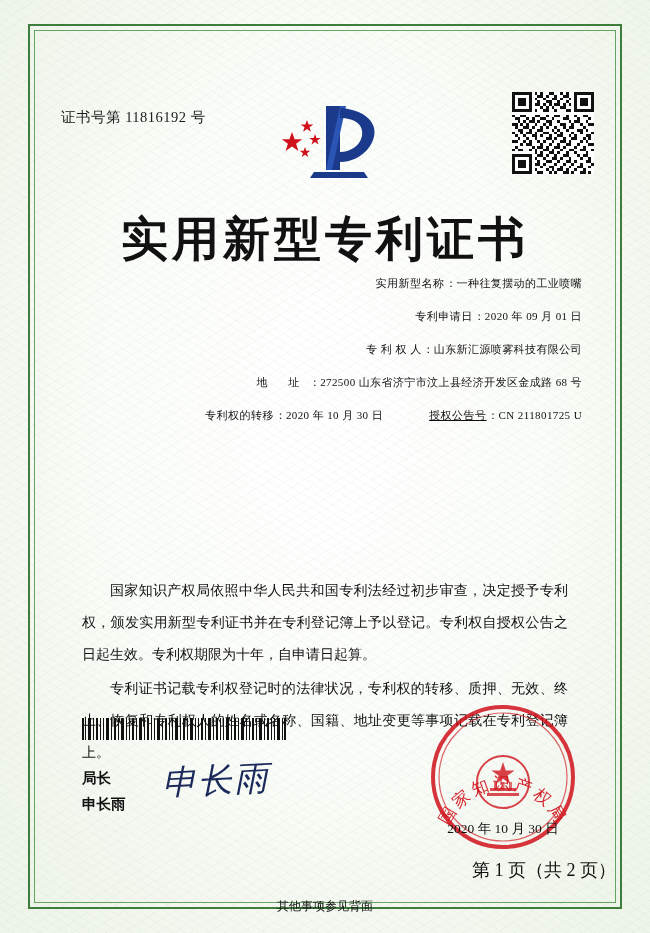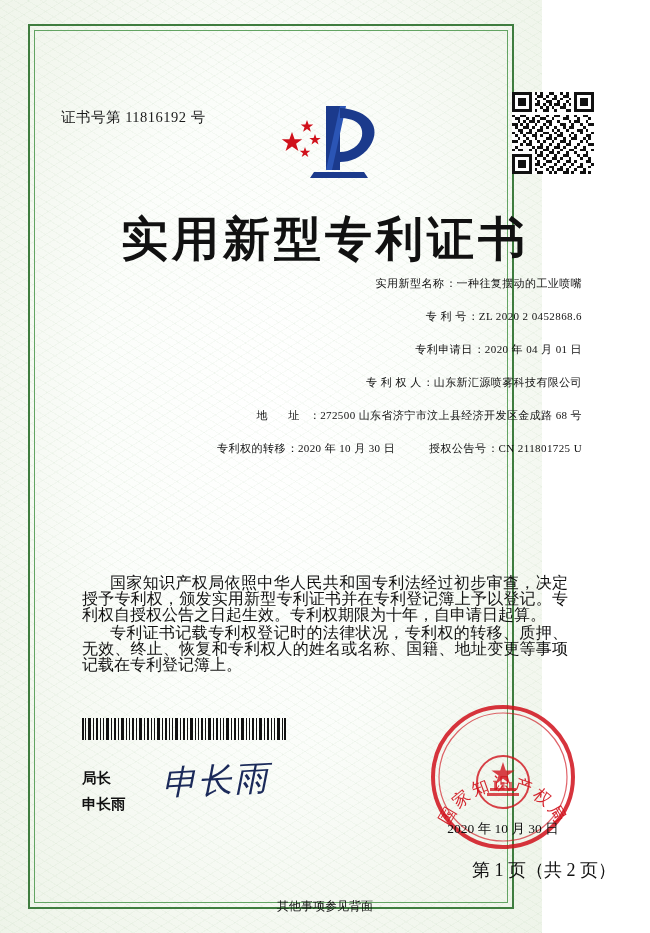--- a/index.html
+++ b/index.html
@@ -8,21 +8,21 @@
   }
   body {
     width: 650px;
     height: 933px;
     background: #ffffff;
     font-family: "Liberation Serif", serif;
     overflow: hidden;
   }
   .page {
     position: relative;
-    width: 542px;
+    width: 650px;
     height: 933px;
     background:
       radial-gradient(ellipse at 50% 45%, #ffffff 0%, #fbfdfa 45%, #f3f7ef 75%, #eef4e9 100%);
     box-sizing: border-box;
   }
   .guilloche {
     position: absolute;
     left: 0; top: 0; right: 0; bottom: 0;
     background-image:
       repeating-linear-gradient(32deg, rgba(120,170,110,0.055) 0px, rgba(120,170,110,0.055) 1px, rgba(255,255,255,0) 1px, rgba(255,255,255,0) 7px),
@@ -111,31 +111,32 @@
   }
   .f-colon {
     display: inline-block;
     width: 12px;
   }
   .f-value {
     letter-spacing: 0.4px;
   }
   .f-second-label {
     display: inline-block;
-    margin-left: 34px;
+    margin-left: 46px;
     letter-spacing: 0.5px;
+    text-decoration: underline;
   }
 
   .paras {
     position: absolute;
     left: 48px;
     top: 545px;
     width: 486px;
-    font-size: 16px;
-    line-height: 16px;
+    font-size: 14px;
+    line-height: 32px;
     color: #111;
     text-align: justify;
   }
   .para {
     text-indent: 28px;
     margin-bottom: 2px;
   }
 
   .barcode {
     position: absolute;
@@ -460,26 +461,23 @@
 
     <div class="title">实用新型专利证书</div>
 
     <div class="fields">
 
       <div class="field-row">
         <span class="f-label">实用新型名称</span><span class="f-colon">：</span><span class="f-value">一种往复摆动的工业喷嘴</span>
       </div>
 
 
+
       <div class="field-row">
-        <span class="f-label">专 利 号</span><span class="f-colon">：</span><span class="f-value">ZL 2020 2 0452868.6</span>
-      </div>
-
-      <div class="field-row">
-        <span class="f-label">专利申请日</span><span class="f-colon">：</span><span class="f-value">2020 年 04 月 01 日</span>
+        <span class="f-label">专利申请日</span><span class="f-colon">：</span><span class="f-value">2020 年 09 月 01 日</span>
       </div>
 
       <div class="field-row">
         <span class="f-label">专 利 权 人</span><span class="f-colon">：</span><span class="f-value">山东新汇源喷雾科技有限公司</span>
       </div>
 
       <div class="field-row">
         <span class="f-label spread">地 址</span><span class="f-colon">：</span><span class="f-value">272500 山东省济宁市汶上县经济开发区金成路 68 号</span>
       </div>
 

